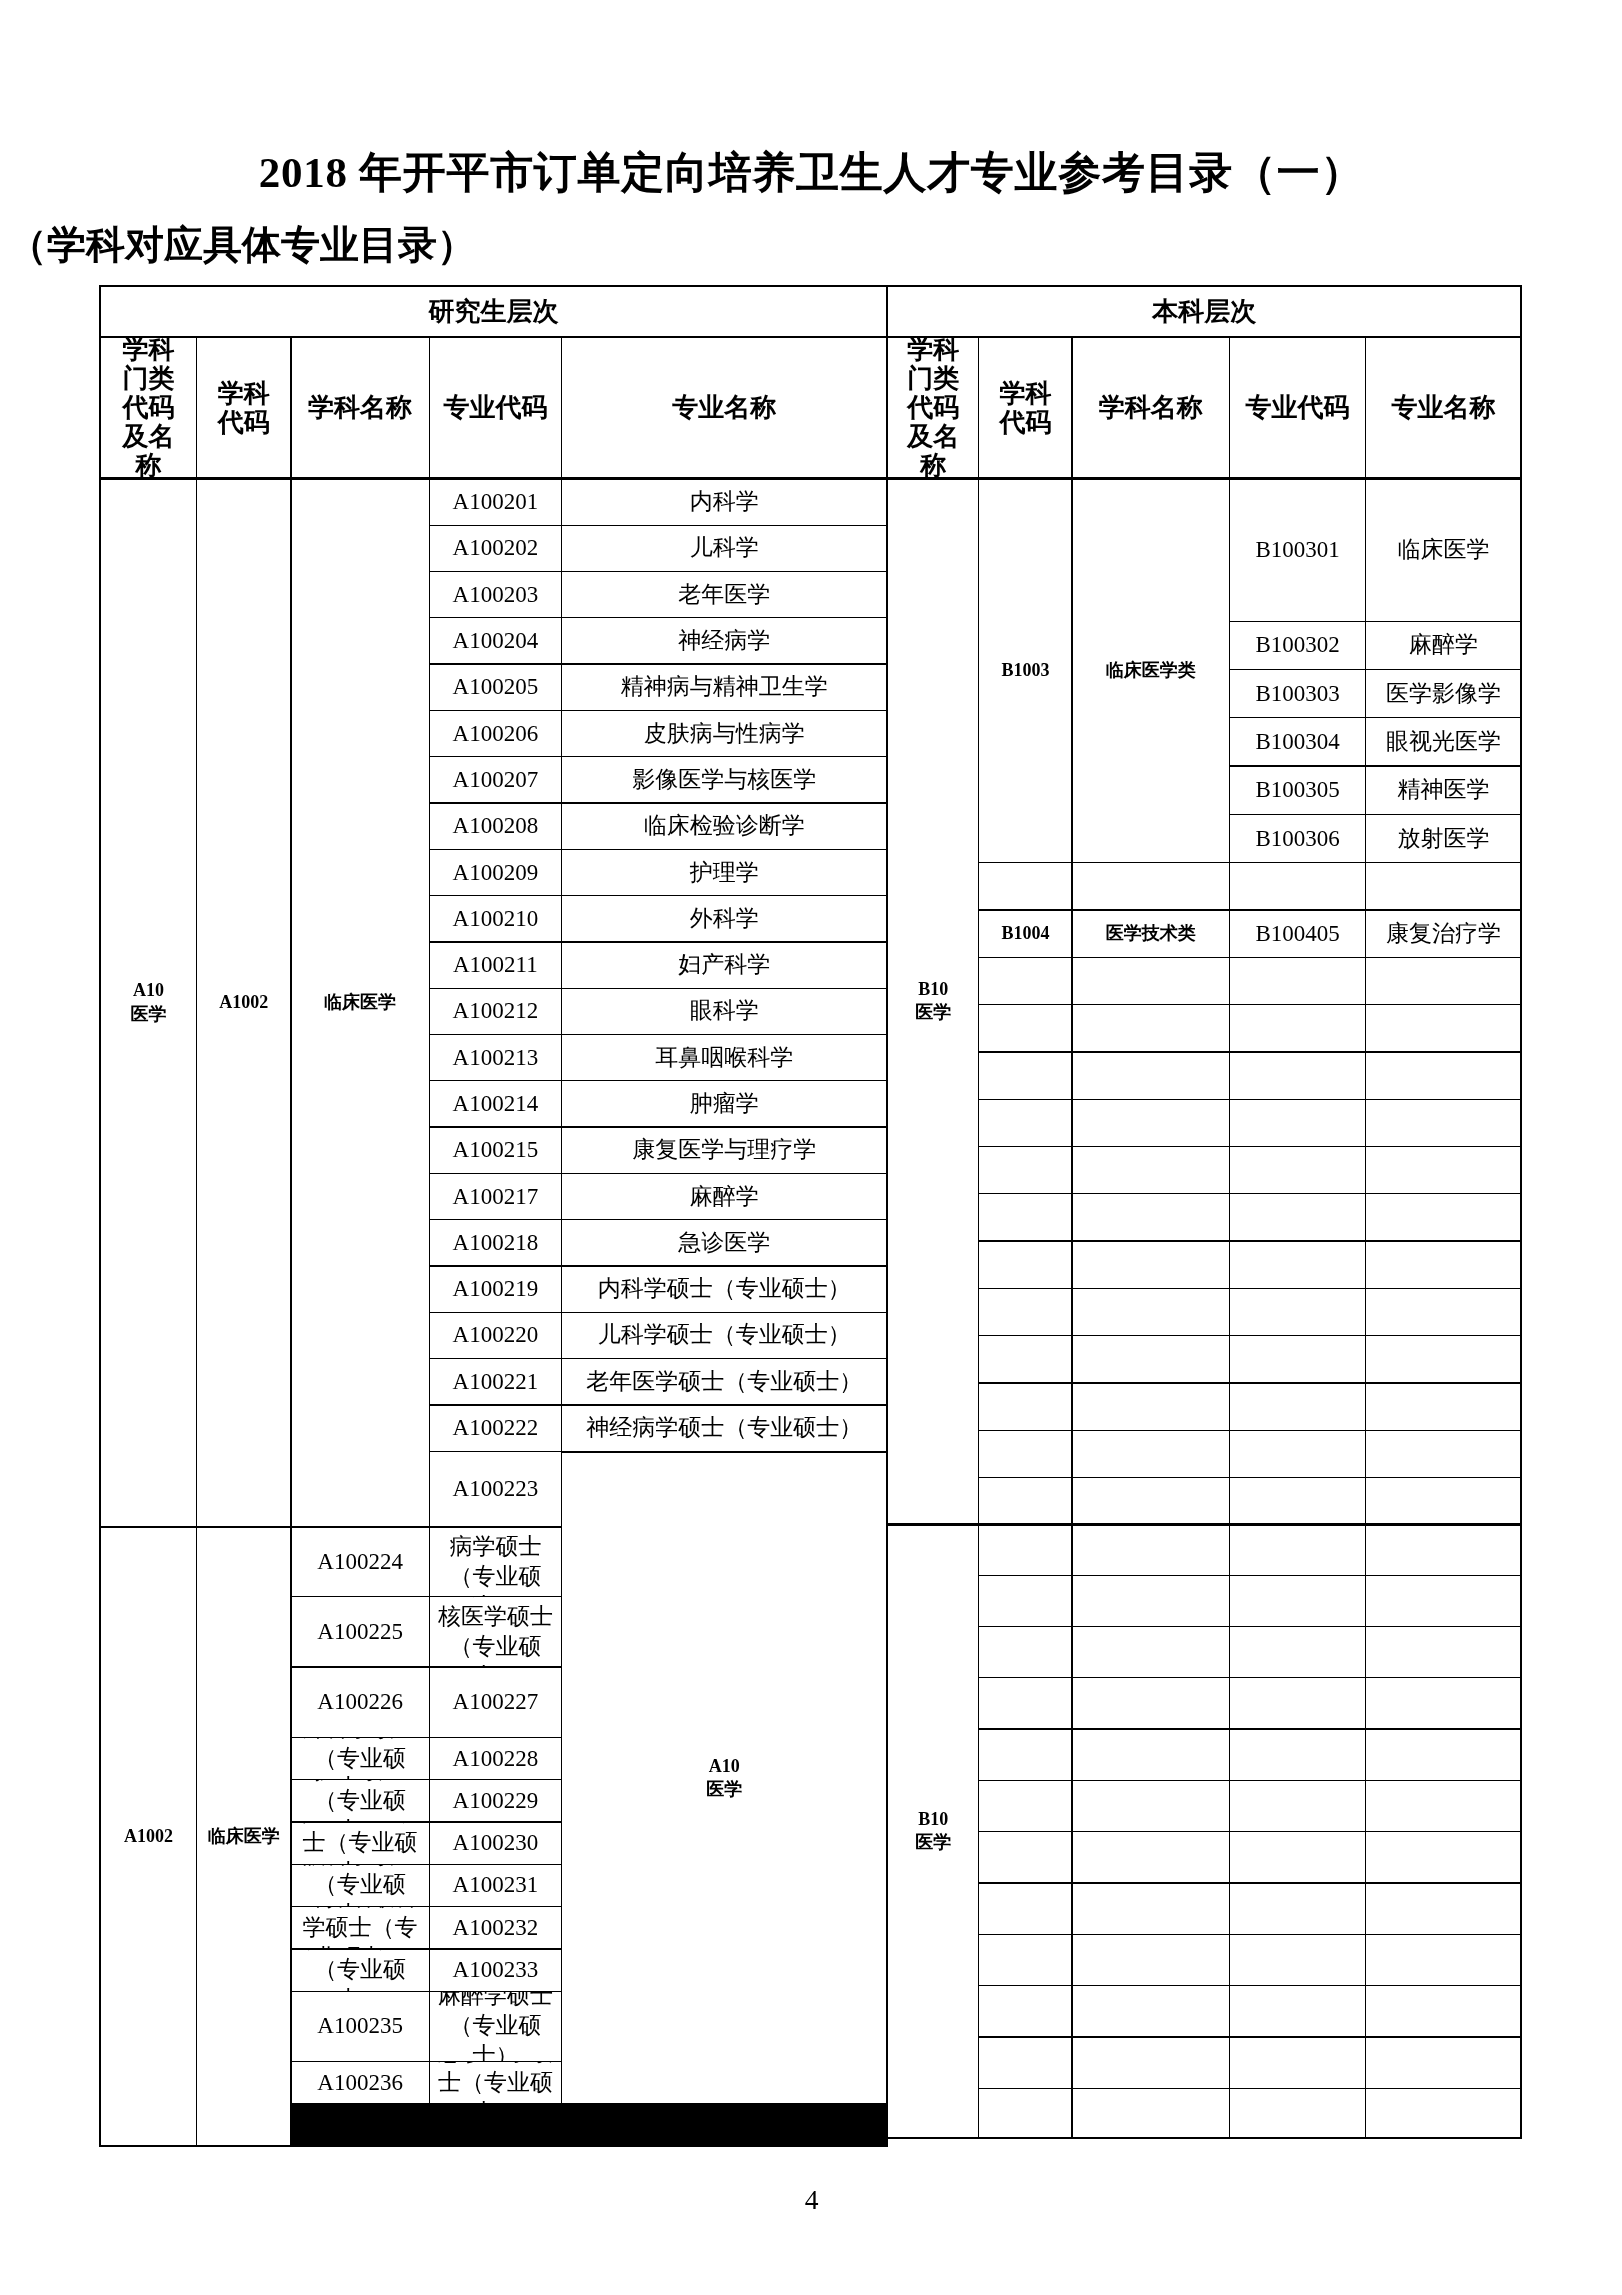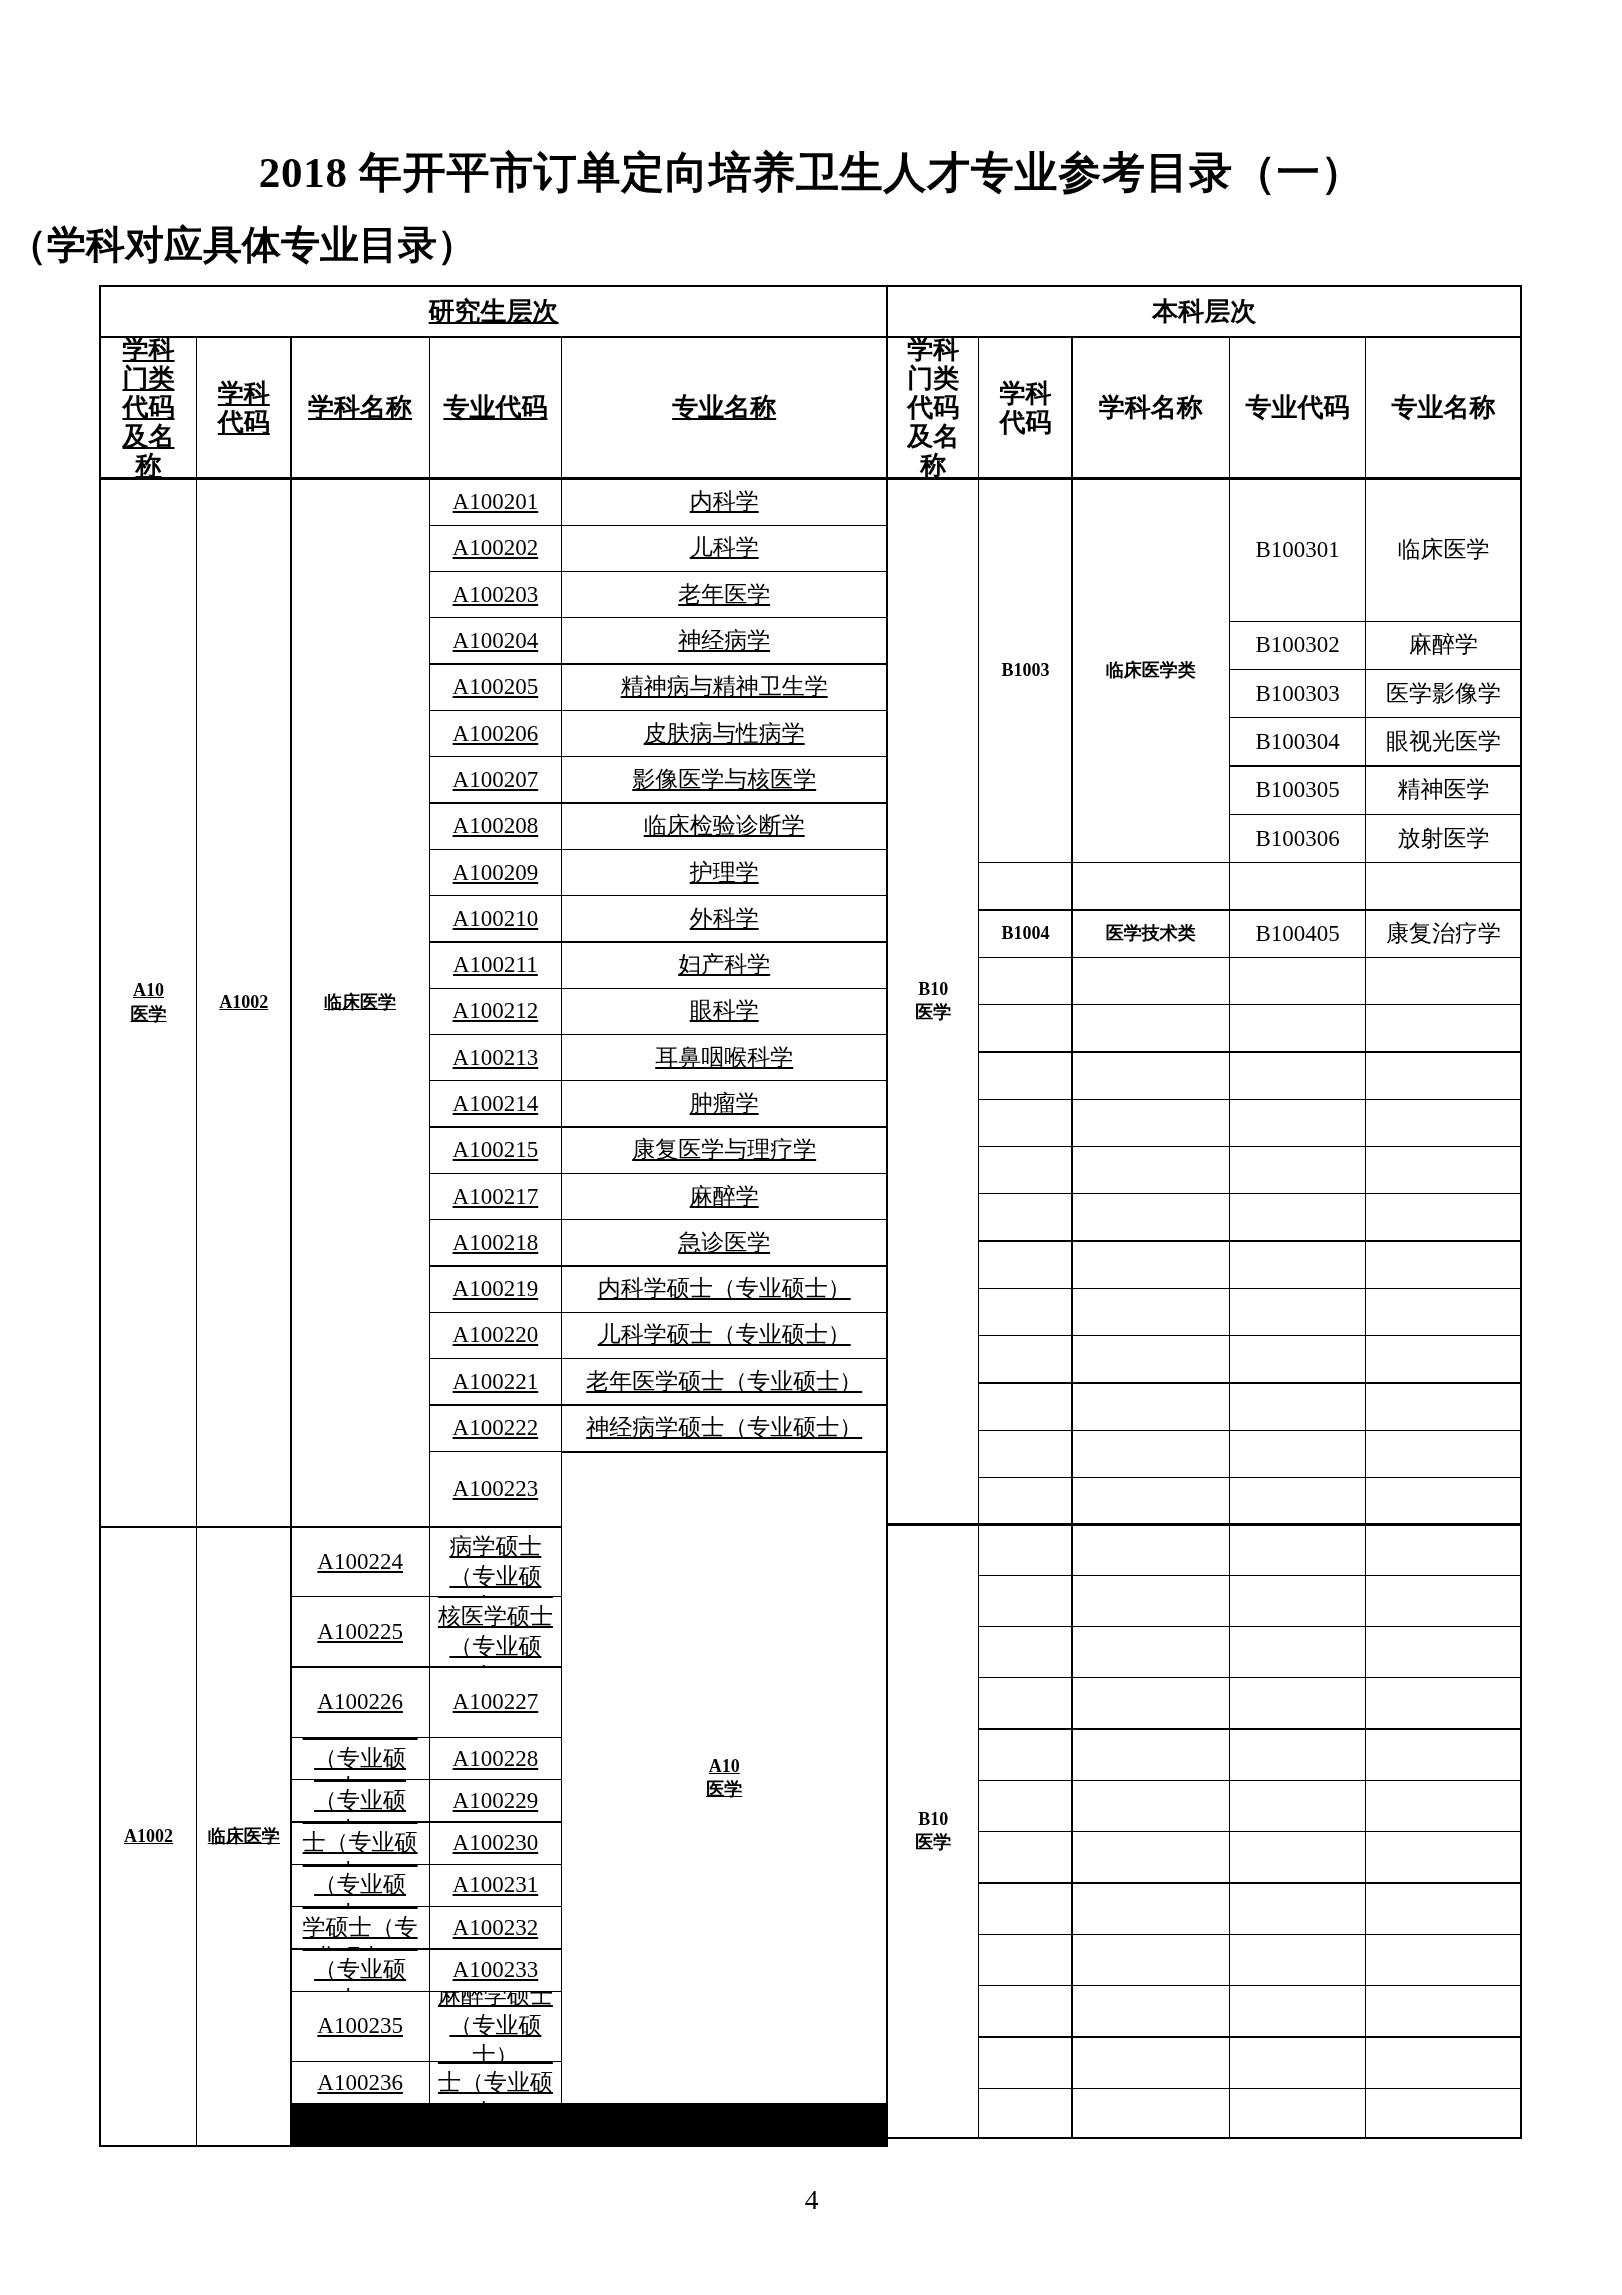--- a/index.html
+++ b/index.html
@@ -5,21 +5,21 @@
   html,body{margin:0;padding:0;}
   body{width:1623px;height:2295px;background:#ffffff;position:relative;
        font-family:"Liberation Serif","DejaVu Serif",serif;color:#000;}
   .title{position:absolute;top:145px;left:0;width:100%;text-align:center;
          font-size:43px;font-weight:700;line-height:55px;letter-spacing:0.7px;}
   .subtitle{position:absolute;top:220px;left:8px;width:100%;text-align:left;
             font-size:39px;font-weight:700;line-height:50px;}
   .tablewrap{position:absolute;left:99px;top:285px;display:flex;align-items:flex-start;}
   .grid{display:grid;background:#000;gap:1.3px;border:2.6px solid #000;flex:none;}
   .lgrid{grid-template-columns:95px 93px 137px 131px 324px;
-         grid-template-rows:50px 140px repeat(21,45px) 74px 69px 69px 69px repeat(6,41px) 69px 41px 41px;text-decoration:underline;}
+         grid-template-rows:50px 140px repeat(21,45px) 74px 69px 69px 69px repeat(6,41px) 69px 41px 41px;}
   .rgrid{grid-template-columns:90px 92px 156px 135px 154px;border-left:0;
          grid-template-rows:50px 140px 141px repeat(5,47px) 46px 46px repeat(11,46px) 45px repeat(11,50px) 48px;}
   .cell{background:#fff;display:flex;align-items:center;justify-content:center;
         text-align:center;font-size:23px;line-height:1.3;padding:0 2.6px;box-sizing:border-box;overflow:hidden;}
   .band{grid-column:1 / -1;font-family:"Liberation Sans","DejaVu Sans",sans-serif;
         font-size:26px;font-weight:700;border-bottom:1.3px solid #000;}
   .head{font-family:"Liberation Sans","DejaVu Sans",sans-serif;font-size:26px;line-height:1.12;
         font-weight:700;white-space:pre-line;border-bottom:1.3px solid #000;padding:0 5.2px;}
   .grp{font-weight:700;font-size:18px;white-space:pre-line;}
   .st{border-top:1.3px solid #000;}

